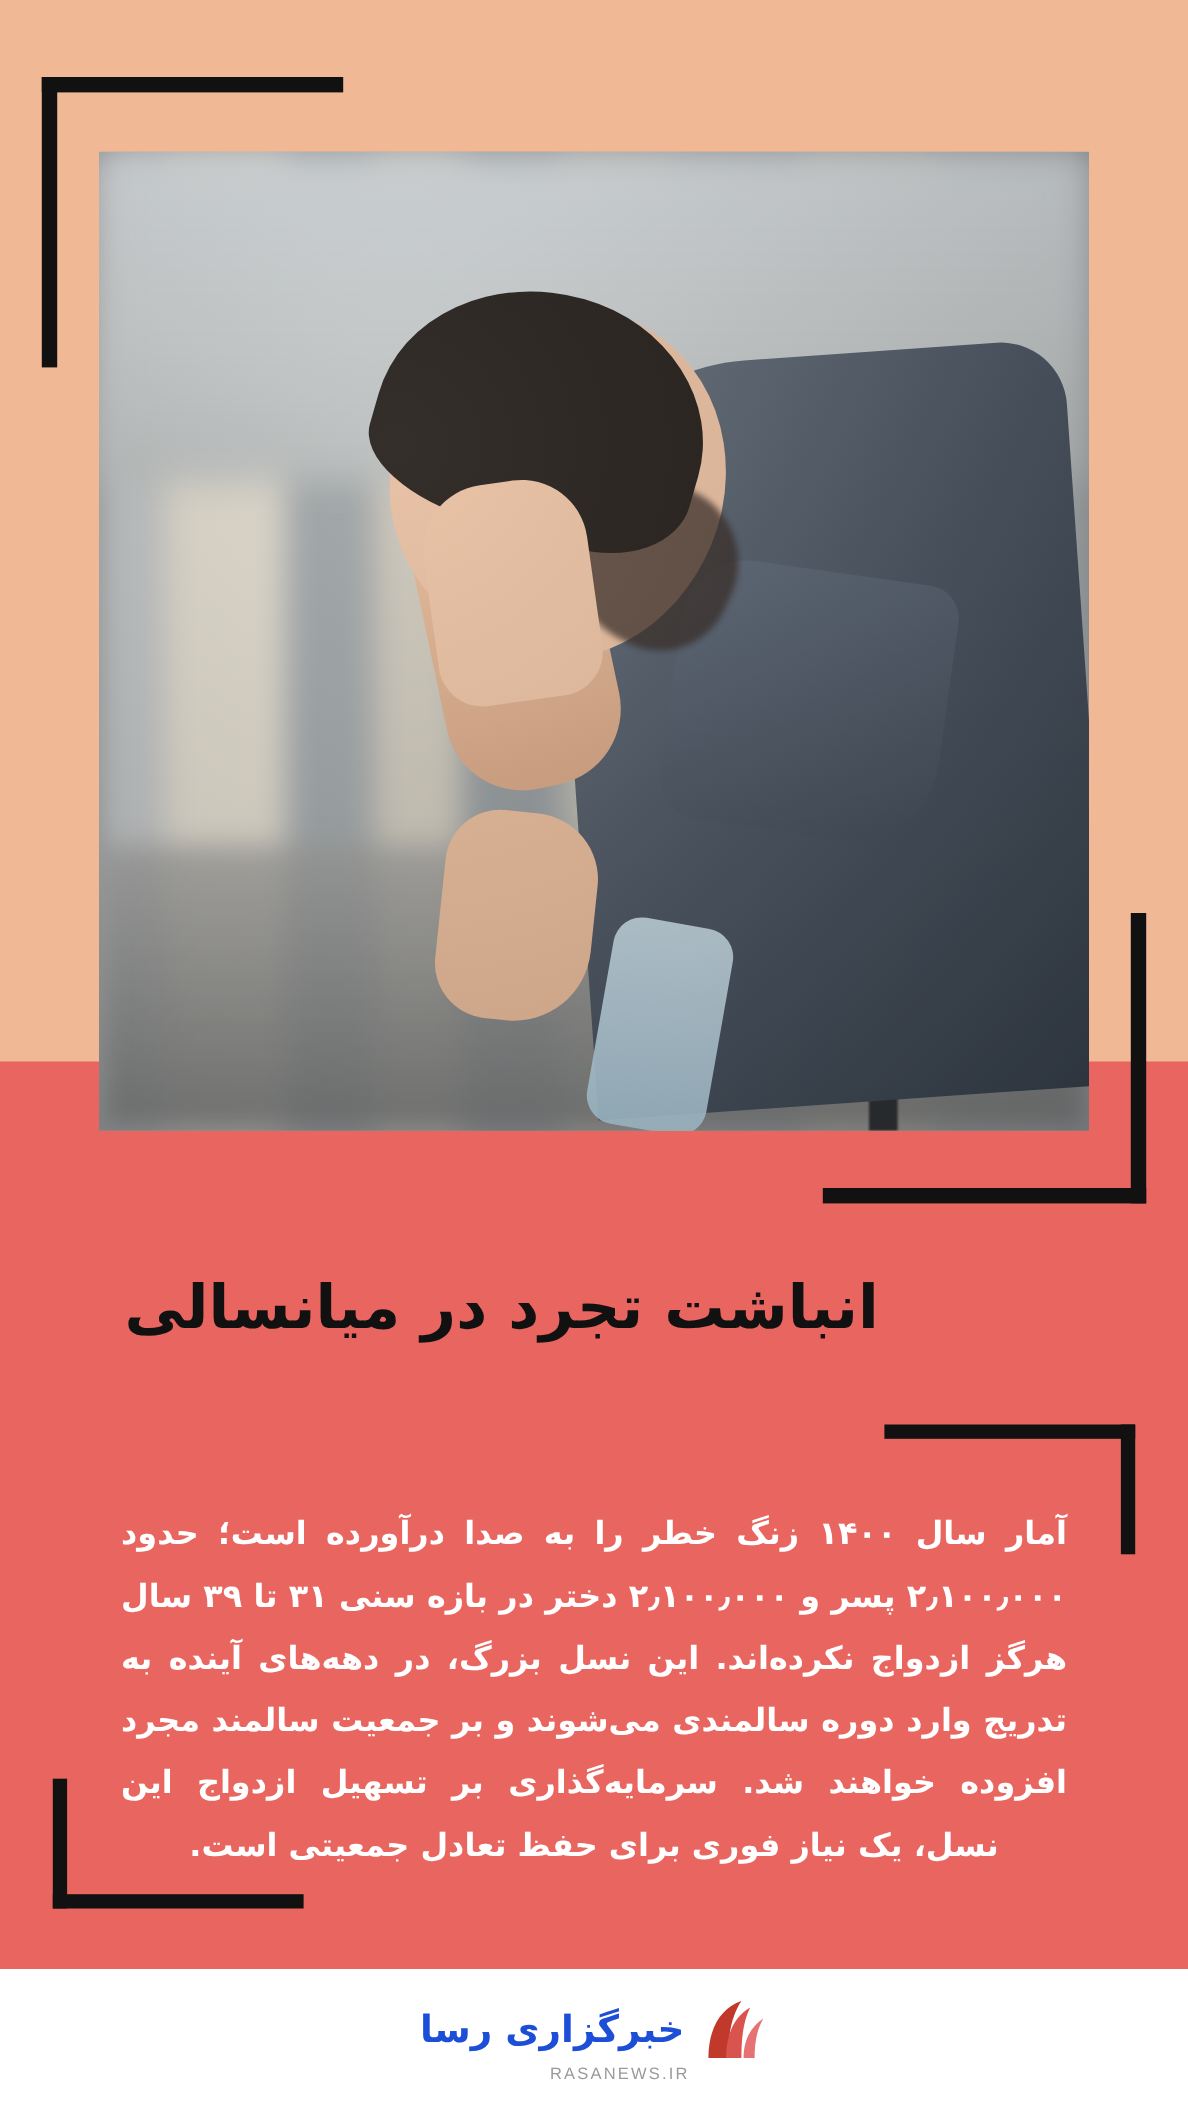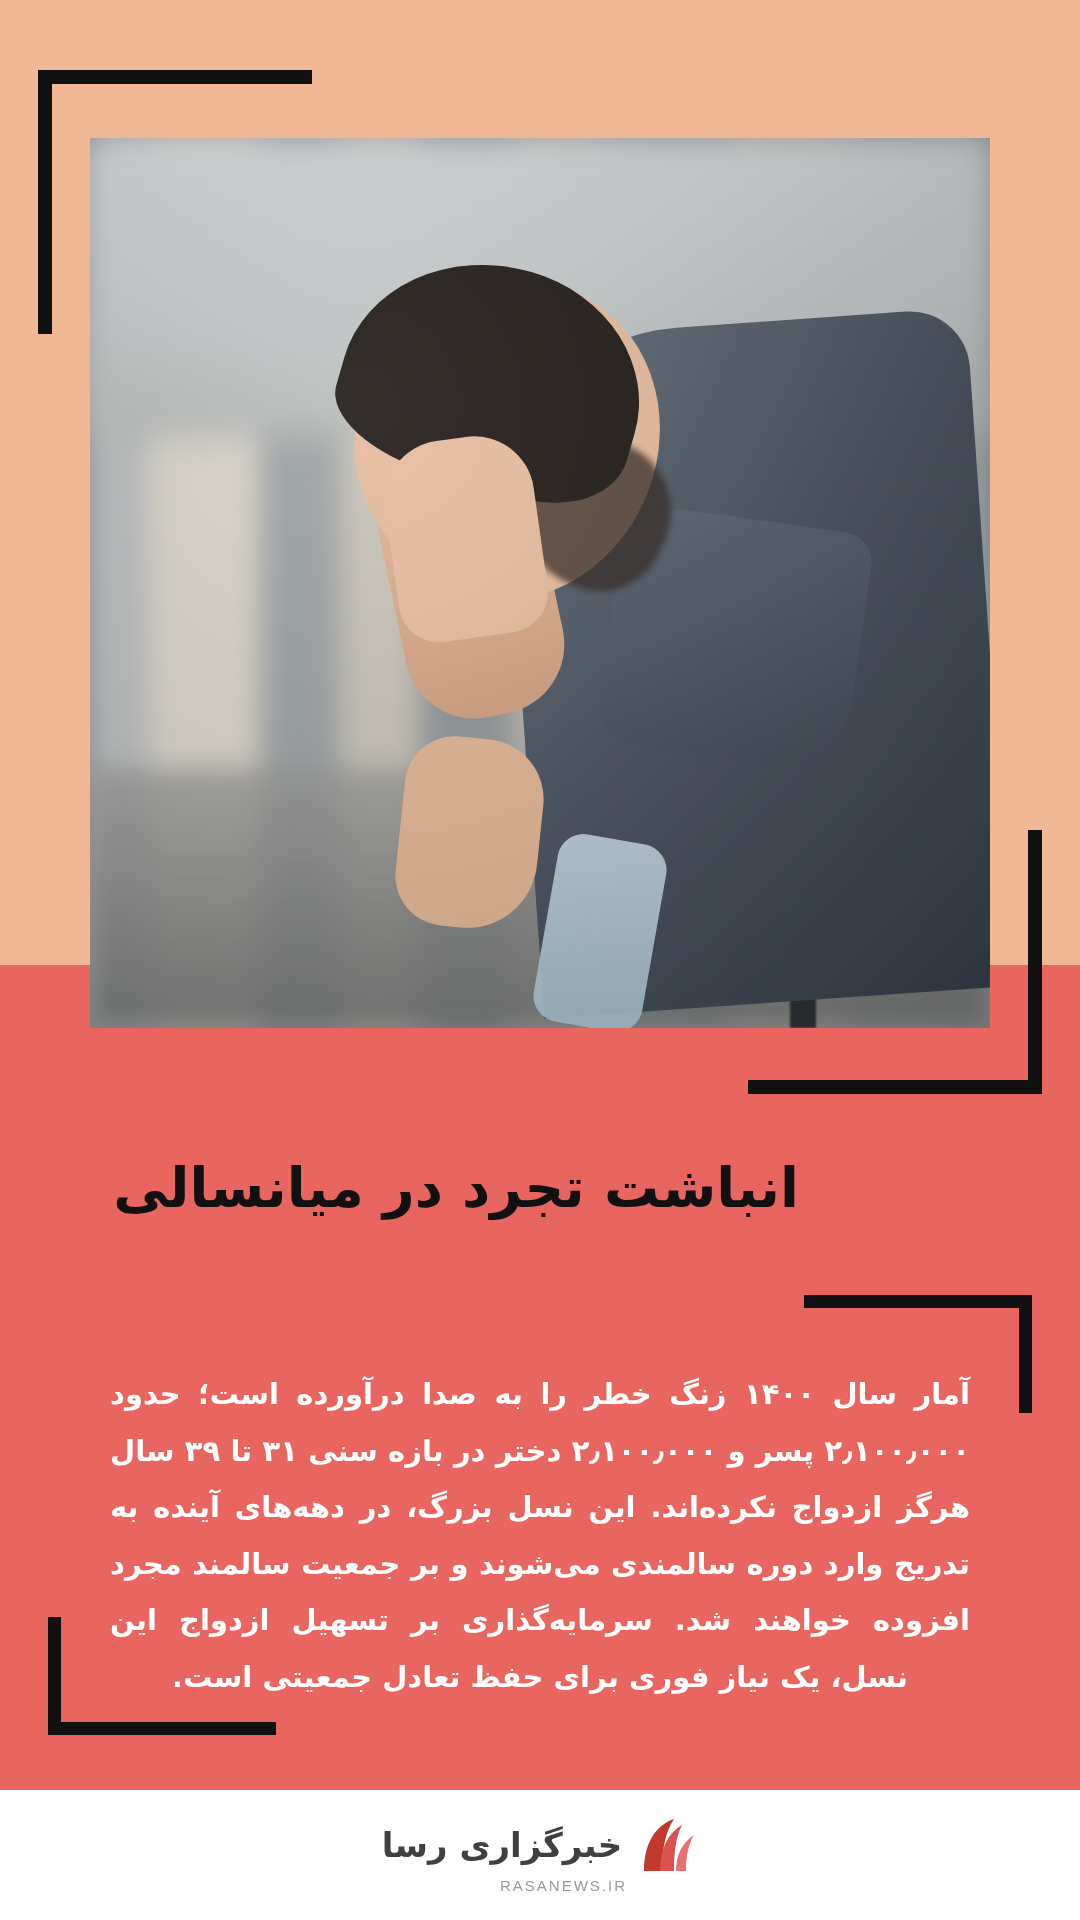--- a/index.html
+++ b/index.html
@@ -279,21 +279,21 @@
     gap: 14px;
     direction: rtl;
   }
   .logo-mark {
     width: 62px;
     height: 56px;
     position: relative;
     display: inline-block;
   }
   .logo-word {
-    color: #404040;
+    color: #1d4ed8;
     font-size: 34px;
     font-weight: 700;
     line-height: 1;
     letter-spacing: -1px;
   }
   .logo-url {
     color: #9a9a9a;
     font-size: 15px;
     letter-spacing: 2px;
     direction: ltr;

